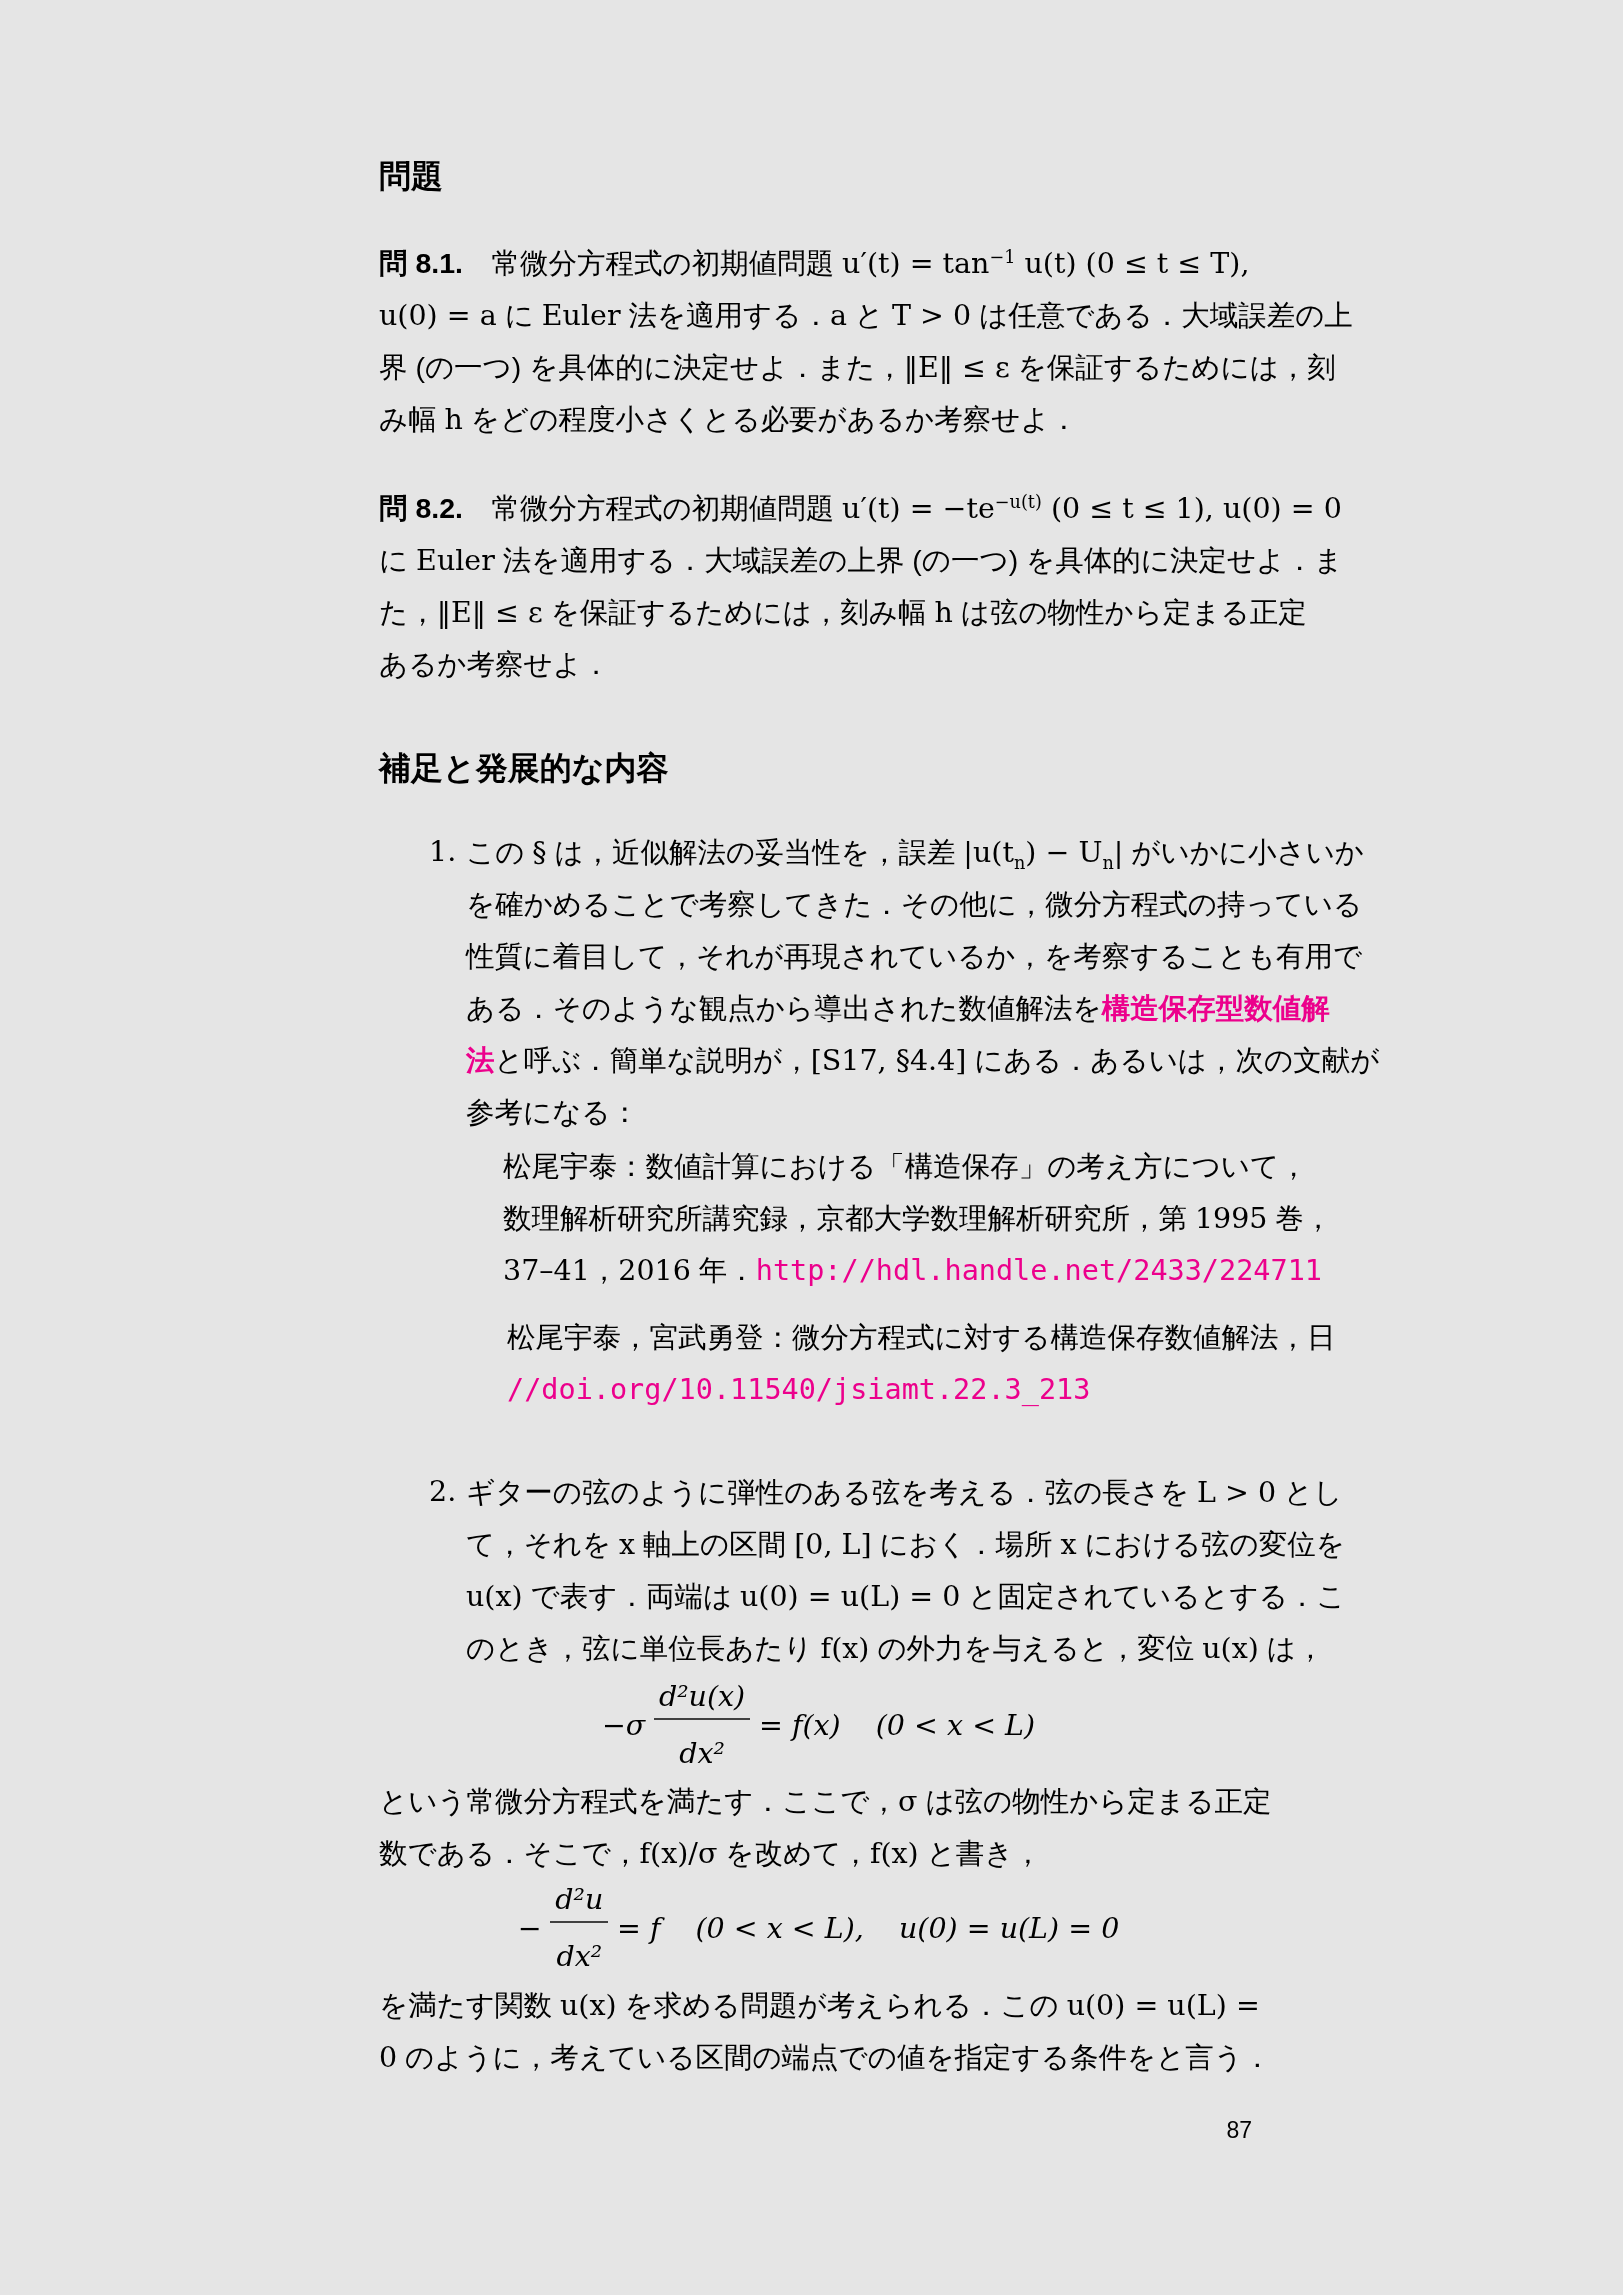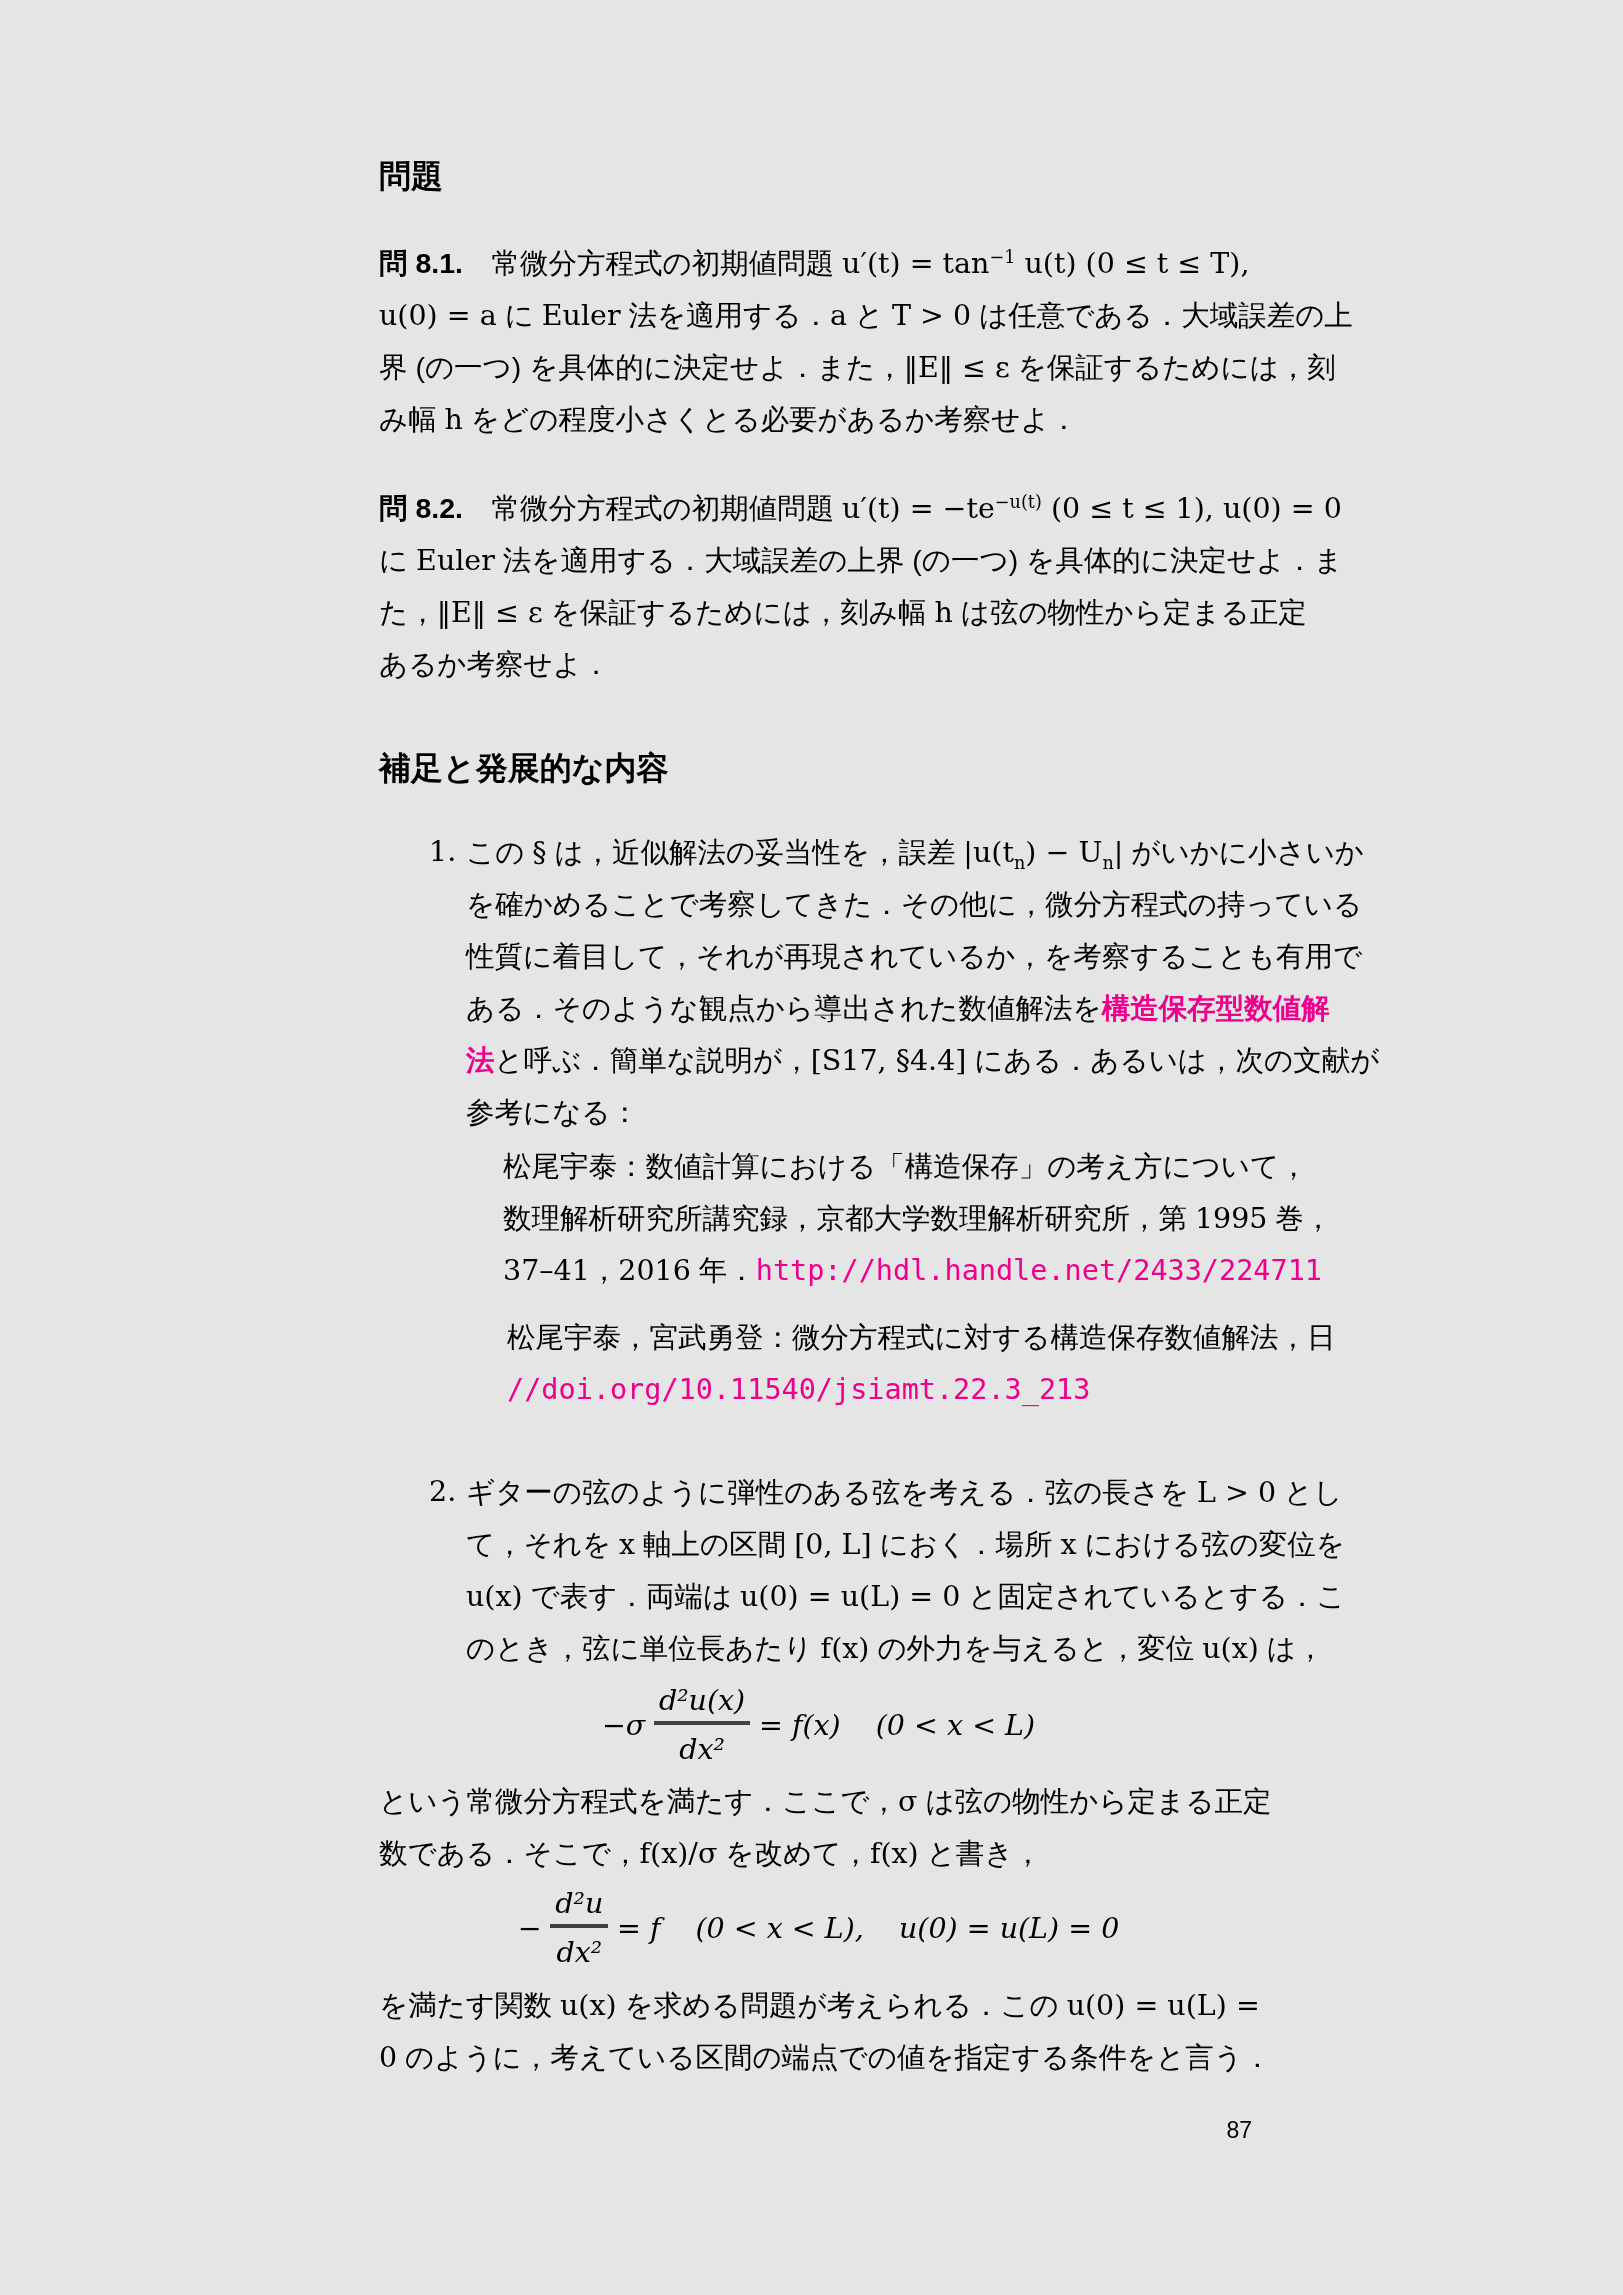--- a/index.html
+++ b/index.html
@@ -23,22 +23,22 @@
   .item-label {
     position:absolute; left:-37px; top:0; height:52px; line-height:52px;
     font-family:"DejaVu Serif","Liberation Serif",serif;
   }
   .eq {
     display:flex; align-items:center; justify-content:center;
     width:879px; height:98px;
     font-family:"DejaVu Serif","Liberation Serif",serif; font-style:italic; white-space:nowrap;
   }
   .frac { display:inline-flex; flex-direction:column; align-items:center; margin:0 8.8px; }
-  .frac .num { padding:0 4.9px 4.9px; border-bottom:4px solid #404040; }
-  .frac .den { padding-top:8px; }
+  .frac .num { padding:0 4.9px 4.9px; border-bottom:2px solid #404040; }
+  .frac .den { padding-top:17px; }
   .gap-l { margin-left:35px; }
   .pageno { width:879px; text-align:right; font-size:23px; line-height:29.4px; }
   
   #h-problems { top:156px; left:379px; }
   #p-81      { top:237px;  left:379px; }
   #p-82      { top:482px;  left:379px; }
   #h-supp    { top:748px; left:379px; }
   #item-1    { top:826px; left:466px; }
   #ref-1     { top:1140px; left:479px;margin-left:24px; }
   #ref-2     { top:1311px; left:507px; }

